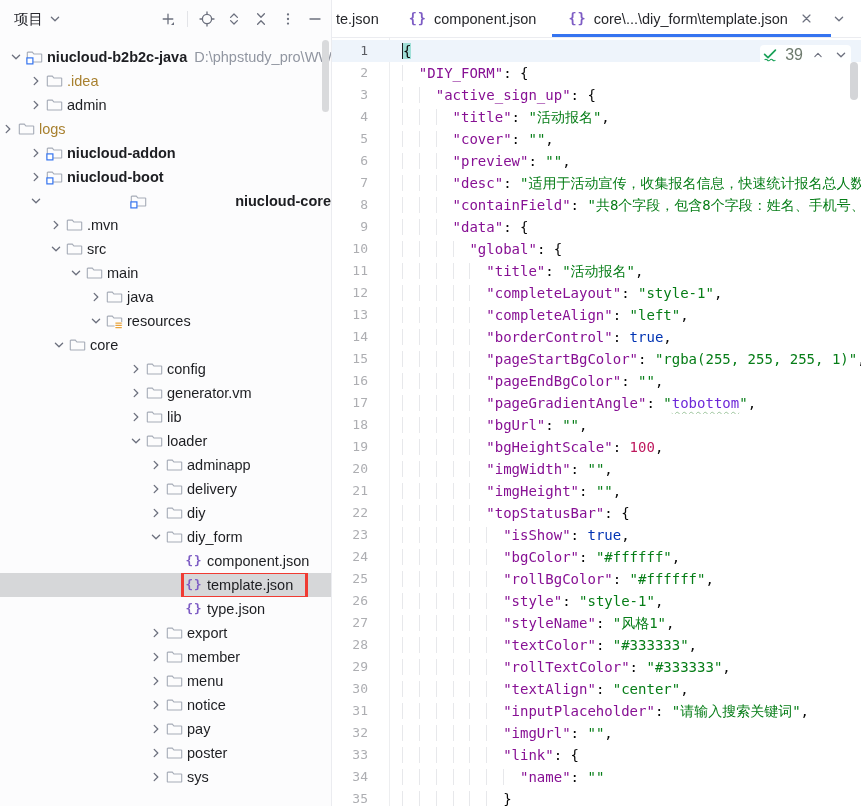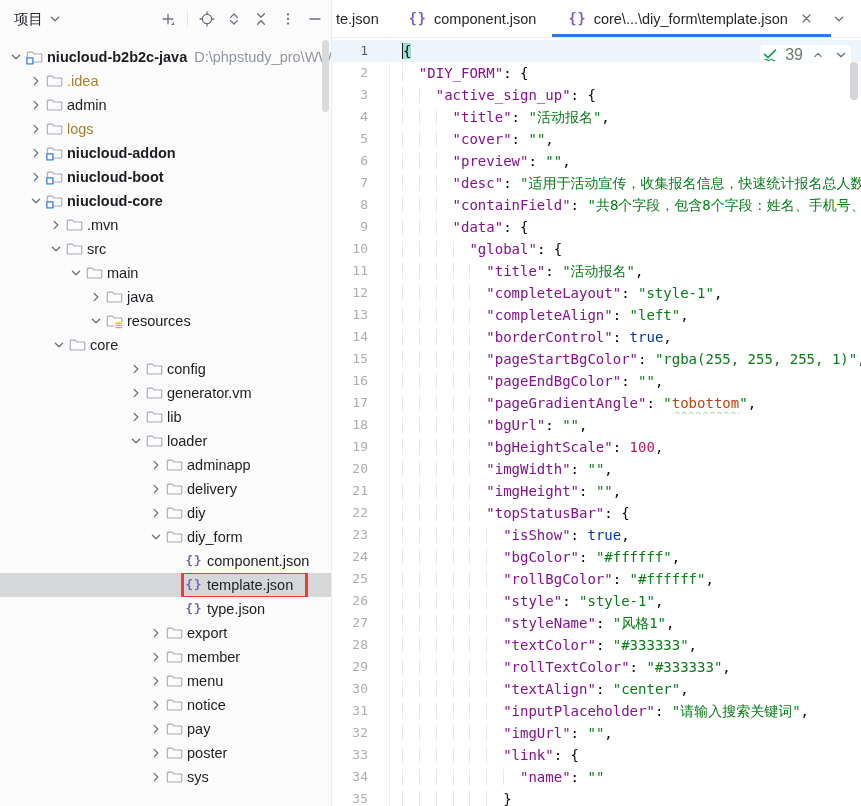--- a/index.html
+++ b/index.html
@@ -46,21 +46,21 @@
   .code{position:absolute;top:2px;left:0;right:0;
         font-family:"DejaVu Sans Mono","Liberation Mono",monospace;font-size:14px;line-height:22px;}
   .cl{height:22px;display:flex;white-space:pre;}
   .cl .ln{width:36px;min-width:36px;text-align:right;color:#adaeb2;font-size:13px;}
   .cl .body{padding-left:34px;overflow:hidden;}
   .cl.caret{background:#eef4fb;}
   .cl.caret .ln{color:#5a5d63;}
   .ind{background-image:repeating-linear-gradient(to right,#e7e8eb 0 1px,transparent 1px 2ch);}
   .tk-p{color:#080808;} .tk-k{color:#871094;} .tk-s{color:#067d17;}
   .tk-n{color:#be185d;} .tk-b{color:#0033b3;}
-  .tk-w{color:#c2410c;text-decoration-line:underline;text-decoration-style:wavy;
+  .tk-w{color:#6d28d9;text-decoration-line:underline;text-decoration-style:wavy;
         text-decoration-color:#9cc49c;text-decoration-thickness:1px;text-underline-offset:3px;}
   .tk-x{background:#a0dfd8;color:#060606;border-left:1.5px solid #1d1e22;}
   .ed-thumb{position:absolute;right:3px;top:24px;width:8px;height:38px;background:#d4d5d8;border-radius:4px;}
 
   .inspect{position:absolute;top:7px;right:10px;display:flex;align-items:center;gap:7px;
            font-size:16px;color:#737d73;background:rgba(255,255,255,.92);padding:1px 2px;border-radius:4px;}
   .inspect .num{color:#6d7a6d;}
 </style>
 </head>
 <body>
@@ -150,21 +150,21 @@
               <path d="M6.2 4.4 9.8 8 6.2 11.6" fill="none" stroke="#6c707e" stroke-width="1.3" stroke-linecap="round" stroke-linejoin="round"></path>
             </svg>
           </span>
           <span class="fic">
             <svg width="17" height="16" viewBox="0 0 17 16">
               <path d="M1.9 3.1h4.4l1.6 1.9h7.2a.6.6 0 0 1 .6.6v6.8a.6.6 0 0 1-.6.6H1.9a.6.6 0 0 1-.6-.6V3.7a.6.6 0 0 1 .6-.6Z" fill="none" stroke="#a5abb7" stroke-width="1.1"></path>
             </svg>
           </span>
           <span class="lbl">admin</span>
         </div>
-        <div class="row excluded" style="padding-left: 28px;">
+        <div class="row excluded" style="">
           <span class="chev">
             <svg width="16" height="16" viewBox="0 0 16 16">
               <path d="M6.2 4.4 9.8 8 6.2 11.6" fill="none" stroke="#6c707e" stroke-width="1.3" stroke-linecap="round" stroke-linejoin="round"></path>
             </svg>
           </span>
           <span class="fic">
             <svg width="17" height="16" viewBox="0 0 17 16">
               <path d="M1.9 3.1h4.4l1.6 1.9h7.2a.6.6 0 0 1 .6.6v6.8a.6.6 0 0 1-.6.6H1.9a.6.6 0 0 1-.6-.6V3.7a.6.6 0 0 1 .6-.6Z" fill="none" stroke="#a5abb7" stroke-width="1.1"></path>
             </svg>
           </span>
@@ -191,21 +191,21 @@
             </svg>
           </span>
           <span class="fic">
             <svg width="17" height="16" viewBox="0 0 17 16">
               <path d="M1.9 3.1h4.4l1.6 1.9h7.2a.6.6 0 0 1 .6.6v6.8a.6.6 0 0 1-.6.6H1.9a.6.6 0 0 1-.6-.6V3.7a.6.6 0 0 1 .6-.6Z" fill="none" stroke="#a5abb7" stroke-width="1.1"></path>
               <rect x="0.9" y="8.9" width="6" height="6" fill="#fff" stroke="#3574f0" stroke-width="1.2"></rect>
             </svg>
           </span>
           <span class="lbl">niucloud-boot</span>
         </div>
-        <div class="row bold" style="padding-left: 28px;">
+        <div class="row bold" style="padding-left: 28px; justify-content: space-between;">
           <span class="chev">
             <svg width="16" height="16" viewBox="0 0 16 16">
               <path d="M4.4 6.2 8 9.8 11.6 6.2" fill="none" stroke="#6c707e" stroke-width="1.3" stroke-linecap="round" stroke-linejoin="round"></path>
             </svg>
           </span>
           <span class="fic">
             <svg width="17" height="16" viewBox="0 0 17 16">
               <path d="M1.9 3.1h4.4l1.6 1.9h7.2a.6.6 0 0 1 .6.6v6.8a.6.6 0 0 1-.6.6H1.9a.6.6 0 0 1-.6-.6V3.7a.6.6 0 0 1 .6-.6Z" fill="none" stroke="#a5abb7" stroke-width="1.1"></path>
               <rect x="0.9" y="8.9" width="6" height="6" fill="#fff" stroke="#3574f0" stroke-width="1.2"></rect>
             </svg>

